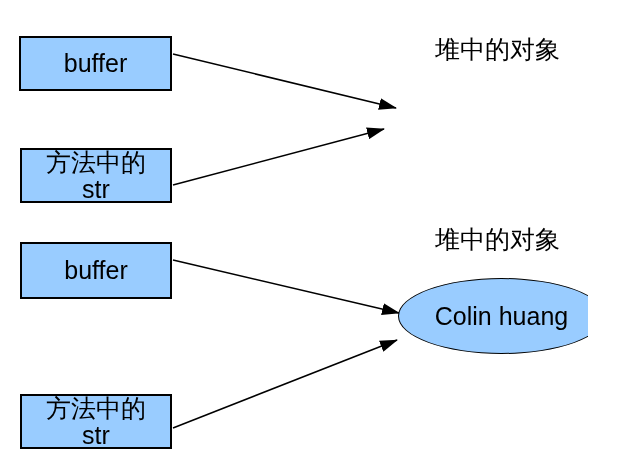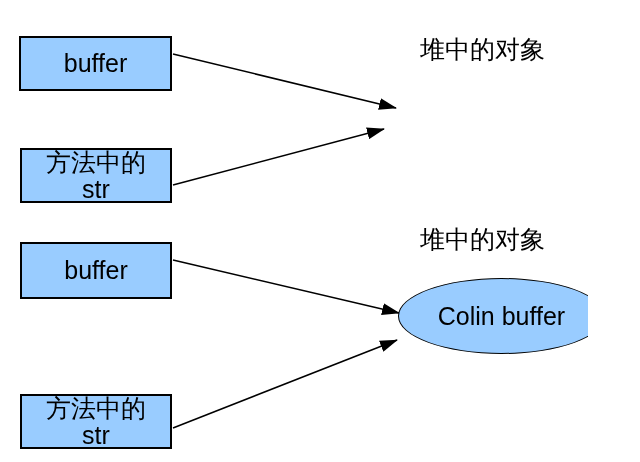--- a/index.html
+++ b/index.html
@@ -57,21 +57,21 @@
     justify-content: center;
     text-align: center;
     color: var(--text);
     font-size: 25px;
   }
 
   .heap-heading {
     position: absolute;
     color: var(--text);
     font-size: 25px;
-    text-align: left;
+    text-align: right;
     white-space: nowrap;
   }
 </style>
 </head>
 <body>
 
 <div class="canvas">
 
   <svg class="arrows" viewBox="0 0 640 462" xmlns="http://www.w3.org/2000/svg">
     <defs>
@@ -102,16 +102,16 @@
     <span>方法中的
 str</span>
   </div>
 
   <div class="heap-heading" style="left:420px; top:33px; width:140px;">堆中的对象</div>
 
   <div class="heap-heading" style="left:420px; top:223px; width:140px;">堆中的对象</div>
 
 
   <div class="node-ellipse" style="left:398px; top:278px; width:207px; height:76px;">
-    <span>Colin buffer</span>
+    <span>Colin huang</span>
   </div>
 
 </div>
 
 </body></html>

